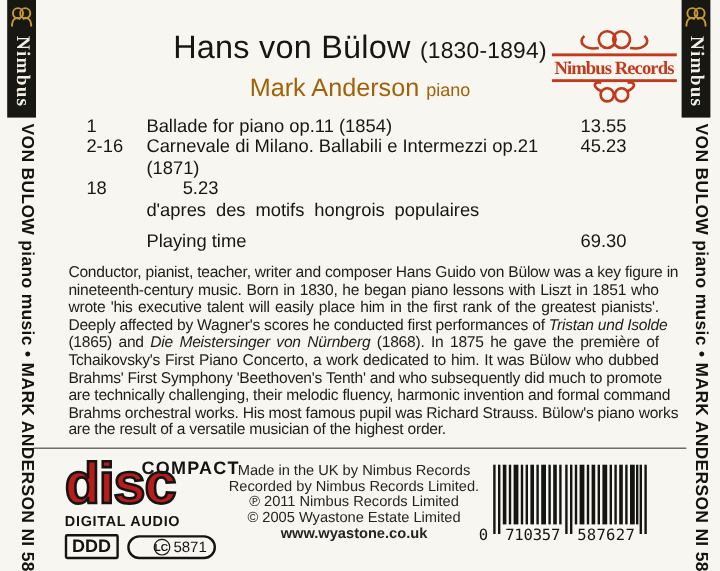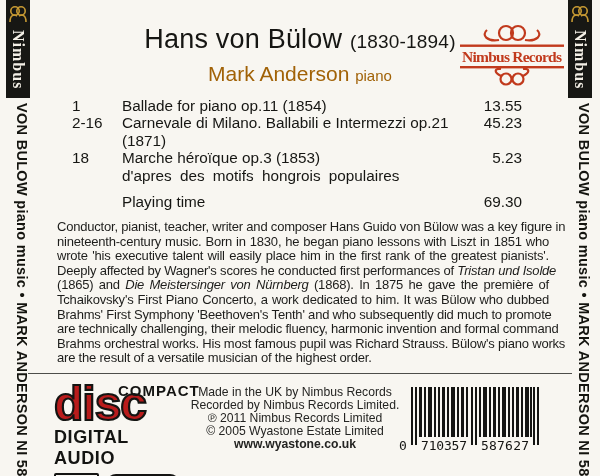--- a/index.html
+++ b/index.html
@@ -51,21 +51,21 @@
   .note-line i{font-style:italic;}
   
   .fold-line{position:absolute; left:28px; top:373px; width:544px; height:1px; background:#4d4d4a;}
   
   .cdlogo{position:absolute; left:52px; top:381px; width:140px; color:#141412;}
   .cd-compact{position:absolute; left:30px; top:1px; font-size:15px; font-weight:bold; letter-spacing:1px;padding-left:36px;}
   .cd-disc{
     font-size:48px; font-weight:bold; line-height:46px; letter-spacing:-1px;
     color:#b91c1c; -webkit-text-stroke:2.2px #141412; margin-left:2px;
   }
-  .cd-digital{font-size:18px; font-weight:bold; letter-spacing:0.6px; margin-top:0px; margin-left:2px;}
+  .cd-digital{font-size:12px; font-weight:bold; letter-spacing:0.6px; margin-top:0px; margin-left:2px;}
   .cd-row{display:flex; align-items:center; gap:7px; margin-top:4px; margin-left:2px;}
   .ddd-box{border:2.5px solid #141412; border-radius:2px; font-size:15px; font-weight:bold; padding:0px 4px; line-height:17px;}
   .lc-pill{border:2px solid #141412; border-radius:11px; display:flex; gap:3px; padding:1px 6px 1px 20px;}
   .lc-circle{border:1.5px solid #141412; border-radius:50%; font-size:8.5px; font-weight:bold; width:12px; height:12px; display:flex; align-items:center; justify-content:center;}
   .lc-num{font-size:12.5px;}
   .credits{position:absolute; left:190px; top:386px; width:210px; text-align:center; font-size:12.2px; line-height:12.9px; color:#242422;}
   .credits .site{font-weight:bold;}
   .barcode{position:absolute; left:397px; top:387px;}
   .barcode text{font-family:"DejaVu Sans Mono", monospace;}
 </style>
@@ -129,21 +129,20 @@
       <span class="ttitle">Ballade for piano op.11 (1854)</span>
       <span class="ttime">13.55</span>
     </div>
     <div class="trow">
       <span class="tnum">2-16</span>
       <span class="ttitle">Carnevale di Milano. Ballabili e Intermezzi op.21 (1871)</span>
       <span class="ttime">45.23</span>
     </div>
     <div class="trow">
       <span class="tnum">18</span>
-      <span class="ttitle">Marche héroïque op.3 (1853)</span>
       <span class="ttime">5.23</span>
     </div>
     <div class="trow">
       <span class="tnum"></span>
       <span class="ttitle tsub">d'apres des motifs hongrois populaires</span>
       <span class="ttime"></span>
     </div>
     <div class="trow playing">
       <span class="tnum"></span>
       <span class="ttitle">Playing time</span>

